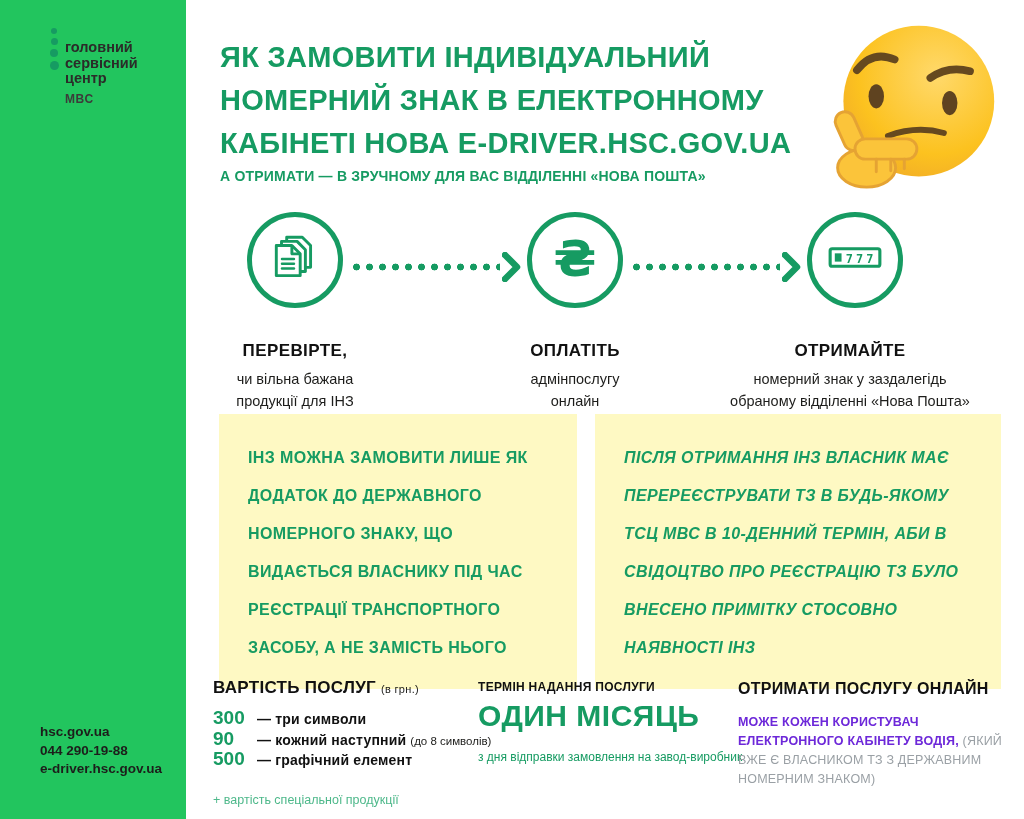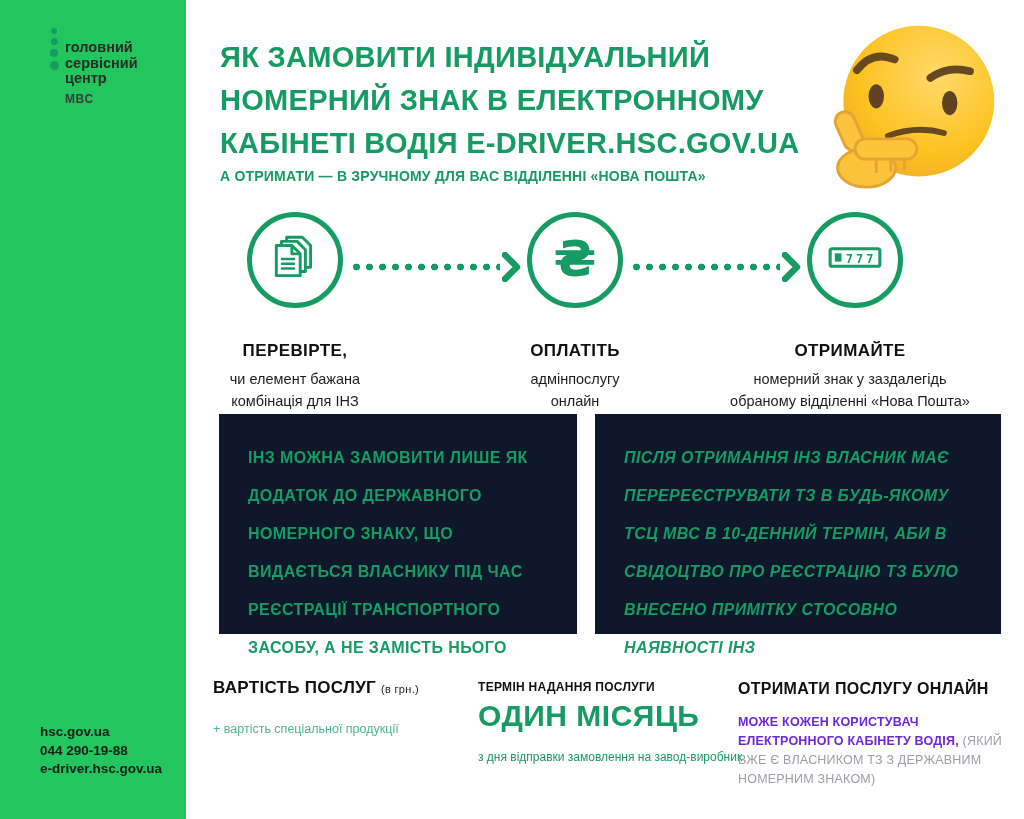--- a/index.html
+++ b/index.html
@@ -31,21 +31,21 @@
   .connector { position:absolute; top:252px; height:30px; display:flex; align-items:center; }
   #conn-1 { left:350px; width:172px; } #conn-2 { left:630px; width:172px; }
   .dots { flex:1; height:8px; margin-right:2px;
           background-image:radial-gradient(circle, #169b62 3.2px, rgba(0,0,0,0) 3.7px);
           background-size:13px 8px; background-repeat:repeat-x; background-position:0 center; }
   .step-label { position:absolute; top:318px; text-align:center;margin-top:23px; }
   .step-label h3 { font-size:17px; font-weight:bold; color:#111; letter-spacing:0.4px; margin-bottom:7px; }
   .step-label p  { font-size:14.5px; line-height:22px; color:#1d1d1b; }
   #label-1 { left:220px; width:150px; } #label-2 { left:510px; width:130px; } #label-3 { left:720px; width:260px; }
   
-  .info-box { position:absolute; top:414px; height:220px; background:#0f172a; padding:25px 29px;
+  .info-box { position:absolute; top:414px; height:275px; background:#fef9c3; padding:25px 29px;
               font-size:16px; font-weight:bold; color:#169b62; line-height:38px; letter-spacing:0.4px; }
   #box-1 { left:219px; width:358px; } #box-2 { left:595px; width:406px;font-style:italic; }
   
   .pricing { position:absolute; left:213px; top:678px; }
   .pricing-title { font-size:17px; font-weight:bold; color:#111; letter-spacing:0.3px; }
   .pricing-unit  { font-size:11px; font-weight:normal; color:#1d1d1b; }
   .price-rows { margin-top:9px; }
   .price-row { display:flex; align-items:baseline; height:20.5px; }
   .price-num { width:44px; font-size:19px; font-weight:bold; color:#169b62; }
   .price-label { font-size:14px; font-weight:bold; color:#111; letter-spacing:0.2px; }
@@ -82,21 +82,21 @@
     <div class="contacts">
       <div>hsc.gov.ua</div>
       <div>044 290-19-88</div>
       <div>e-driver.hsc.gov.ua</div>
     </div>
   </aside>
 
   <div class="title">
     <div>ЯК ЗАМОВИТИ ІНДИВІДУАЛЬНИЙ</div>
     <div>НОМЕРНИЙ ЗНАК В ЕЛЕКТРОННОМУ</div>
-    <div>КАБІНЕТІ ВОДІЯ E-DRIVER.HSC.GOV.UA</div>
+    <div>КАБІНЕТІ НОВА E-DRIVER.HSC.GOV.UA</div>
   </div>
   <div class="subtitle">А ОТРИМАТИ — В ЗРУЧНОМУ ДЛЯ ВАС ВІДДІЛЕННІ «НОВА ПОШТА»</div>
 
   <div class="emoji">
     <svg viewBox="0 0 200 180" width="196" height="174">
       <defs>
         <radialGradient id="faceg" cx="0.62" cy="0.33" r="0.8">
           <stop offset="0" stop-color="#ffd96b"></stop>
           <stop offset="0.65" stop-color="#fcc21f"></stop>
           <stop offset="1" stop-color="#efa82a"></stop>
@@ -162,39 +162,54 @@
       <svg viewBox="0 0 56 52" width="58" height="54">
         <rect x="4" y="17" width="48" height="17" rx="2" fill="#fff" stroke="#169b62" stroke-width="3"></rect>
         <rect x="8.5" y="21.5" width="6.5" height="8" fill="#169b62"></rect>
         <text x="34" y="30.5" font-size="11.5" font-weight="bold" fill="#169b62" text-anchor="middle" letter-spacing="3" font-family="DejaVu Sans Mono, monospace">777</text>
       </svg>
     </span>
   </div>
 
   <div class="step-label" id="label-1">
     <h3>ПЕРЕВІРТЕ,</h3>
-    <p>чи елемент бажана комбінація для ІНЗ</p>
+    <p>чи вільна бажана продукції для ІНЗ</p>
   </div>
   <div class="step-label" id="label-3">
     <h3>ОТРИМАЙТЕ</h3>
     <p>номерний знак у заздалегідь обраному відділенні «Нова Пошта»</p>
   </div>
   <div class="step-label" id="label-2">
     <h3>ОПЛАТІТЬ</h3>
     <p>адмінпослугу онлайн</p>
   </div>
 
   <div class="info-box" id="box-1">ІНЗ МОЖНА ЗАМОВИТИ ЛИШЕ ЯК ДОДАТОК ДО ДЕРЖАВНОГО НОМЕРНОГО ЗНАКУ, ЩО ВИДАЄТЬСЯ ВЛАСНИКУ ПІД ЧАС РЕЄСТРАЦІЇ ТРАНСПОРТНОГО ЗАСОБУ, А НЕ ЗАМІСТЬ НЬОГО</div>
   <div class="info-box" id="box-2">ПІСЛЯ ОТРИМАННЯ ІНЗ ВЛАСНИК МАЄ ПЕРЕРЕЄСТРУВАТИ ТЗ В БУДЬ-ЯКОМУ ТСЦ МВС В 10-ДЕННИЙ ТЕРМІН, АБИ В СВІДОЦТВО ПРО РЕЄСТРАЦІЮ ТЗ БУЛО ВНЕСЕНО ПРИМІТКУ СТОСОВНО НАЯВНОСТІ ІНЗ</div>
 
   <div class="pricing">
     <div class="pricing-title">
       <span>ВАРТІСТЬ ПОСЛУГ</span>
       <span class="pricing-unit">(в грн.)</span>
     </div>
+    <div class="price-rows">
+      <div class="price-row">
+        <span class="price-num">300</span>
+        <span class="price-label">— три символи</span>
+      </div>
+      <div class="price-row">
+        <span class="price-num">90</span>
+        <span class="price-label">— кожний наступний</span>
+        <span class="price-note">(до 8 символів)</span>
+      </div>
+      <div class="price-row">
+        <span class="price-num">500</span>
+        <span class="price-label">— графічний елемент</span>
+      </div>
+    </div>
     <div class="pricing-foot">+ вартість спеціальної продукції</div>
   </div>
 
   <div class="term">
     <div class="term-title">ТЕРМІН НАДАННЯ ПОСЛУГИ</div>
     <div class="term-value">ОДИН МІСЯЦЬ</div>
     <div class="term-note">з дня відправки замовлення на завод-виробник</div>
   </div>
 
   <div class="online">

